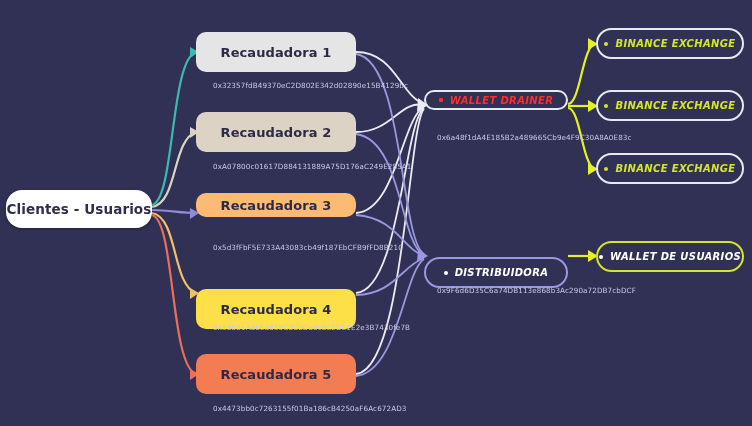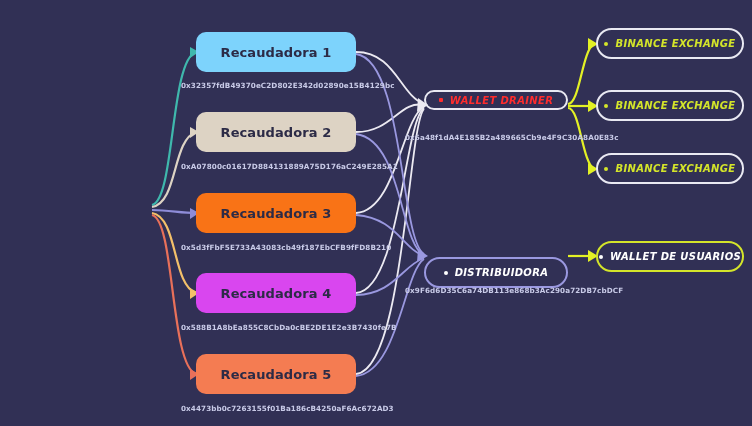--- a/index.html
+++ b/index.html
@@ -78,23 +78,24 @@
     font-weight: bold;
     letter-spacing: 0.35px;
     font-style: italic;
   }
 
   .hash {
     position: absolute;
     color: #c9cbe8;
     font-family: "DejaVu Sans", "Liberation Sans", sans-serif;
     font-size: 7.2px;
-    font-weight: bold;
+    font-weight: normal;
     letter-spacing: 0.1px;
     white-space: nowrap;
+    margin-left: 32px;
   }
 </style>
 </head>
 <body>
 
 <div id="canvas">
 
   <svg id="edges" viewBox="0 0 752 426">
 
     <path d="M152,205 C175,200 170,60 196,52" fill="none" stroke="#3fb8ad" stroke-width="2.2"></path>
@@ -129,37 +130,40 @@
     <path d="M568,108 C580,108 582,162 594,169" fill="none" stroke="#e3f125" stroke-width="2.2"></path>
     <path d="M568,256 C578,256 584,256 594,256" fill="none" stroke="#e3f125" stroke-width="2.2"></path>
     <g>
       <path d="M588,38 L598,44 L588,50 Z" fill="#e3f125"></path>
       <path d="M588,100 L598,106 L588,112 Z" fill="#e3f125"></path>
       <path d="M588,163 L598,169 L588,175 Z" fill="#e3f125"></path>
       <path d="M588,250 L598,256 L588,262 Z" fill="#e3f125"></path>
     </g>
   </svg>
 
-
-  <div class="node branch" style="left:196px; top:32px; width:160px; height:40px; background:#7dd3fc;">
+  <div class="node root" style="left:6px; top:190px; width:146px; height:38px;">
+    <span class="node-label">Clientes - Usuarios</span>
+  </div>
+
+  <div class="node branch" style="left:196px; top:32px; width:160px; height:40px; background:#e5e5e5;">
     <span class="node-label">Recaudadora 1</span>
   </div>
   <div class="hash" style="left:181px; top:81px;">0x32357fdB49370eC2D802E342d02890e15B4129bc</div>
 
   <div class="node branch" style="left:196px; top:112px; width:160px; height:40px; background:#ddd3c4;">
     <span class="node-label">Recaudadora 2</span>
   </div>
   <div class="hash" style="left:181px; top:162px;">0xA07800c01617D884131889A75D176aC249E285A1</div>
 
-  <div class="node branch" style="left:196px; top:193px; width:160px; height:40px; background:#f97316;">
+  <div class="node branch" style="left:196px; top:193px; width:160px; height:24px; background:#fdba74;">
     <span class="node-label">Recaudadora 3</span>
   </div>
   <div class="hash" style="left:181px; top:243px;">0x5d3fFbF5E733A43083cb49f187EbCFB9fFD8B210</div>
 
-  <div class="node branch" style="left:196px; top:273px; width:160px; height:40px; background:#d946ef;">
+  <div class="node branch" style="left:196px; top:289px; width:160px; height:40px; background:#fde047;">
     <span class="node-label">Recaudadora 4</span>
   </div>
   <div class="hash" style="left:181px; top:323px;">0x588B1A8bEa855C8CbDa0cBE2DE1E2e3B7430fe7B</div>
 
   <div class="node branch" style="left:196px; top:354px; width:160px; height:40px; background:#f47c52;">
     <span class="node-label">Recaudadora 5</span>
   </div>
   <div class="hash" style="left:181px; top:404px;">0x4473bb0c7263155f01Ba186cB4250aF6Ac672AD3</div>
 
   <div class="node pill" style="left:424px; top:90px; width:144px; height:20px; border-color:#e9e9f2;text-align:right;">

